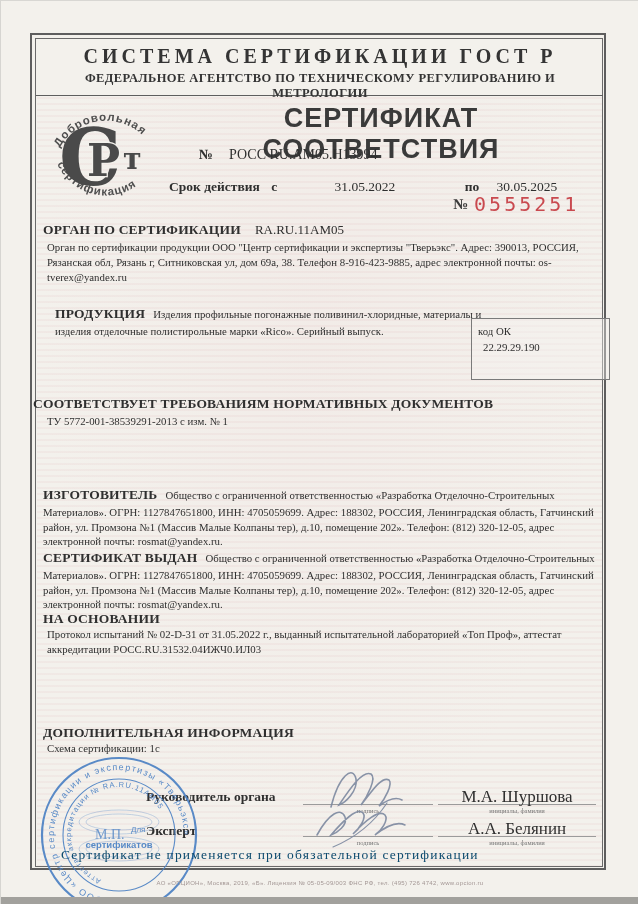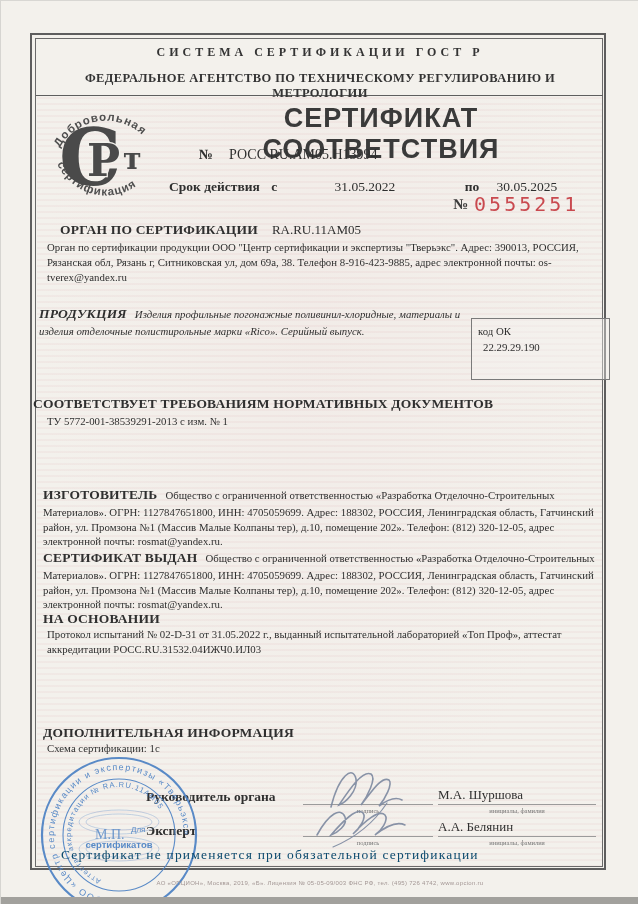--- a/index.html
+++ b/index.html
@@ -14,43 +14,43 @@
   .frame-outer{position:absolute;left:29px;top:32px;width:572px;height:833px;border:2px solid #5e5e5e;}
   .frame-inner{position:absolute;left:34px;top:37px;width:566px;height:827px;border:1px solid #6a6a6a;}
   .header-sep{position:absolute;left:35px;top:94px;width:567px;border-top:1px solid #5e5e5e;}
   .tint{position:absolute;left:36px;top:96px;width:565px;height:770px;
     background:
       repeating-linear-gradient(0deg, rgba(223,176,180,.13) 0 2px, rgba(244,240,236,0) 2px 6px),
       radial-gradient(ellipse at 50% 30%, rgba(230,190,195,.10), rgba(230,190,195,0) 70%);
   }
   
   .hdr-system{position:absolute;left:36px;top:44px;width:566px;text-align:center;
-    font-weight:bold;font-size:12px;letter-spacing:4px;color:#343434;}
+    font-weight:bold;font-size:20px;letter-spacing:4px;color:#343434;}
   .hdr-agency{position:absolute;left:36px;top:70px;width:566px;text-align:center;
     font-weight:bold;font-size:12.5px;letter-spacing:.4px;color:#343434;}
   .doc-title{position:absolute;left:160px;top:102px;width:440px;text-align:center;
     font-family:"Liberation Sans",sans-serif;font-weight:bold;font-size:27px;letter-spacing:1px;color:#3a3a3a;}
   
   .row-regno{position:absolute;left:198px;top:146px;font-size:14px;}
   .row-regno .no{font-weight:bold;margin-right:16px;}
   .row-valid{position:absolute;left:168px;top:178px;font-size:13.5px;}
   .row-valid .lbl{font-weight:bold;}
   .row-valid .d1{margin-left:54px;}
   .row-valid .po{font-weight:bold;margin-left:66px;}
   .row-valid .d2{margin-left:14px;}
   .form-number{position:absolute;left:452px;top:191px;font-size:15px;}
   .form-number .no{font-weight:bold;color:#3a3a3a;vertical-align:2px;}
   .form-number .val{font-family:"DejaVu Sans Mono",monospace;font-size:20px;letter-spacing:3px;color:#c9494f;margin-left:6px;}
   
   .sec{position:absolute;font-size:10.8px;line-height:1.38;}
   .sec-title{font-weight:bold;font-size:13.5px;letter-spacing:.2px;}
   .sec-code{font-size:13px;margin-left:14px;}
-  .organ-title{left:42px;top:220px;margin-left:17px;}
+  .organ-title{left:42px;top:220px;}
   .organ-text{left:46px;top:239px;width:556px;}
-  .product{left:38px;top:304px;width:428px;font-style:italic;}
+  .product{left:54px;top:304px;width:428px;}
   .conforms-title{left:32px;top:394px;}
   .conforms-text{left:46px;top:413px;width:420px;}
   .codebox{position:absolute;left:470px;width:125px;border:1px solid #7a7a7a;
     font-size:10.8px;line-height:1.45;padding:5px 6px;background:rgba(246,243,239,.4);}
   .codebox .cb-val{padding-left:5px;}
   .box-ok{top:317px;height:50px;}
   .box-tnved{top:402px;height:50px;}
   .manufacturer{left:42px;top:485px;width:558px;}
   .issued{left:42px;top:548px;width:558px;}
   .basis-title{left:42px;top:609px;}
@@ -65,21 +65,21 @@
   .sig-line{position:absolute;border-bottom:1px solid #9b9b9b;height:0;}
   .line-s1{left:302px;top:803px;width:130px;}
   .line-n1{left:437px;top:803px;width:158px;}
   .line-s2{left:302px;top:835px;width:130px;}
   .line-n2{left:437px;top:835px;width:158px;}
   .sig-caption{position:absolute;font-size:6.5px;color:#777;text-align:center;}
   .cap-s1{left:302px;top:806px;width:130px;}
   .cap-n1{left:437px;top:806px;width:158px;}
   .cap-s2{left:302px;top:838px;width:130px;}
   .cap-n2{left:437px;top:838px;width:158px;}
-  .sig-name{position:absolute;font-size:13px;text-align:left;}
+  .sig-name{position:absolute;font-size:17px;text-align:center;}
   .name-head{left:437px;top:786px;width:158px;}
   .name-expert{left:437px;top:818px;width:158px;}
   .disclaimer{position:absolute;left:60px;top:846px;width:520px;
     font-size:13.5px;letter-spacing:1.2px;color:#0c4a6e;}
   .print-info{position:absolute;left:0;top:879px;width:638px;text-align:center;
     font-family:"Liberation Sans",sans-serif;font-size:6px;letter-spacing:.3px;color:#a39694;}
   
   .rst-logo{position:absolute;left:42px;top:96px;}
   .stamp{position:absolute;left:36px;top:752px;opacity:.92;}
   .handsig{position:absolute;left:298px;top:762px;}

